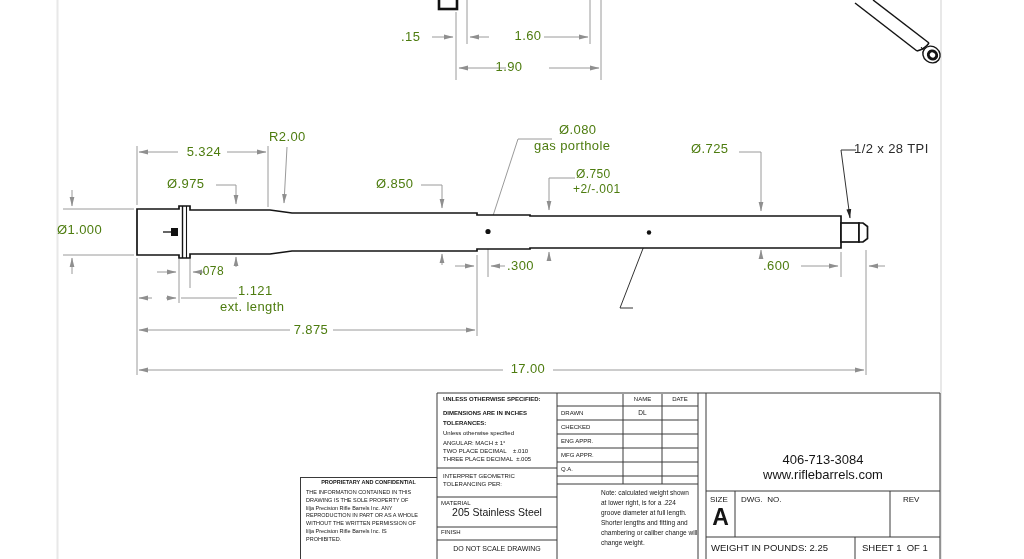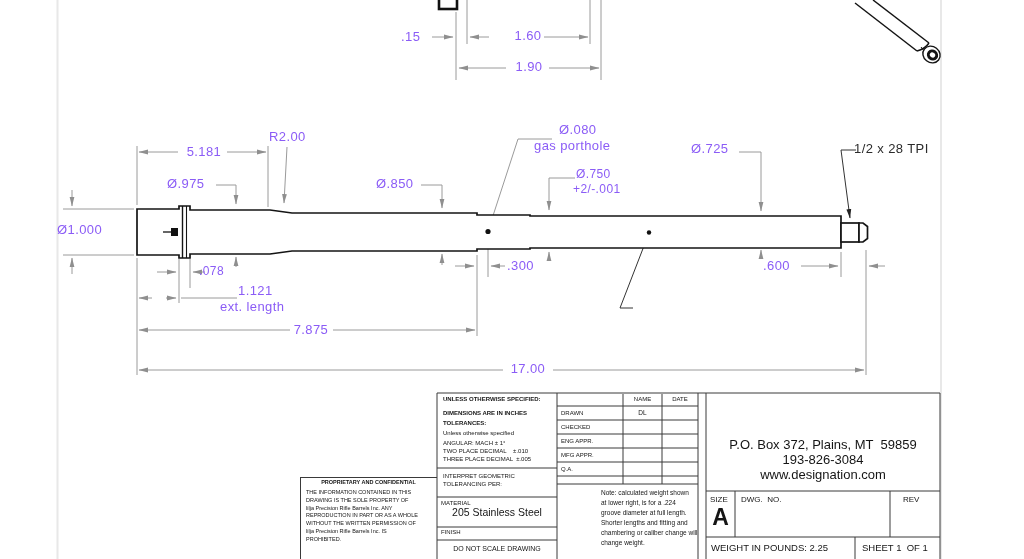--- a/index.html
+++ b/index.html
@@ -1,19 +1,19 @@
 <!DOCTYPE html>
 <html><head>
 <meta charset="utf-8">
 <style>
   html,body{margin:0;padding:0;background:#fff;}
   .sheet{position:relative;width:1024px;height:559px;background:#fff;overflow:hidden;
          font-family:"Liberation Sans",sans-serif;}
   svg{position:absolute;left:0;top:0;}
-  .dim{position:absolute;font-size:13px;color:#8b5cf6;letter-spacing:.4px;white-space:nowrap;line-height:1.05;}
+  .dim{position:absolute;font-size:13px;color:#4d7c0f;letter-spacing:.4px;white-space:nowrap;line-height:1.05;}
   .dim.sm{font-size:12px;}
   .dim.dark{color:#2b2b2b;}
   .ctr{text-align:center;}
   .tbt{position:absolute;color:#151515;white-space:nowrap;line-height:1.1;}
   .f55{font-size:5.5px;}
   .f6{font-size:6px;}
   .f65{font-size:6.5px;}
   .f7{font-size:7px;}
   .f8{font-size:8px;}
   .f95{font-size:9.5px;}
@@ -160,24 +160,24 @@
     <line x1="706" y1="491" x2="940" y2="491"></line>
     <line x1="706" y1="537" x2="940" y2="537"></line>
     <line x1="735" y1="491" x2="735" y2="537"></line>
     <line x1="890" y1="491" x2="890" y2="537"></line>
     <line x1="855" y1="537" x2="855" y2="559"></line>
   </g>
 </svg>
 
 <div class="dim" style="left:401px;top:30px;">.15</div>
 <div class="dim ctr" style="left:511px;top:29px;width:34px;">1.60</div>
-<div class="dim ctr" style="left:510px;top:60px;width:38px;">1.90</div>
+<div class="dim ctr" style="left:490px;top:60px;width:38px;">1.90</div>
 
 <div class="dim" style="left:57px;top:223px;">Ø1.000</div>
-<div class="dim ctr" style="left:182px;top:145px;width:44px;">5.181</div>
+<div class="dim ctr" style="left:182px;top:145px;width:44px;">5.324</div>
 <div class="dim" style="left:269px;top:130px;">R2.00</div>
 <div class="dim" style="left:167px;top:177px;">Ø.975</div>
 <div class="dim" style="left:376px;top:177px;">Ø.850</div>
 <div class="dim" style="left:559px;top:123px;">Ø.080</div>
 <div class="dim" style="left:534px;top:139px;">gas porthole</div>
 <div class="dim sm" style="left:576px;top:168px;">Ø.750</div>
 <div class="dim sm" style="left:573px;top:183px;">+2/-.001</div>
 <div class="dim" style="left:691px;top:142px;">Ø.725</div>
 <div class="dim dark" style="left:854px;top:142px;">1/2 x 28 TPI</div>
 <div class="dim sm" style="left:199px;top:265px;">.078</div>
@@ -211,23 +211,22 @@
 <div class="tbt f6" style="left:561px;top:452px;">MFG APPR.</div>
 <div class="tbt f6" style="left:561px;top:466px;">Q.A.</div>
 
 <div class="tbt f65" style="left:601px;top:489px;">Note: calculated weight shown</div>
 <div class="tbt f65" style="left:601px;top:499px;">at lower right, is for a .224</div>
 <div class="tbt f65" style="left:601px;top:509px;">groove diameter at full length.</div>
 <div class="tbt f65" style="left:601px;top:519px;">Shorter lengths and fitting and</div>
 <div class="tbt f65" style="left:601px;top:529px;">chambering or caliber change will</div>
 <div class="tbt f65" style="left:601px;top:539px;">change weight.</div>
 
-<div class="tbt f13 cw pre" style="top:438px;">P.O. Box 372, Plains, MT  59859</div>
-<div class="tbt f13 cw" style="top:453px;">193-826-3084</div>
-<div class="tbt f13 cw" style="top:468px;">www.designation.com</div>
+<div class="tbt f13 cw" style="top:453px;">406-713-3084</div>
+<div class="tbt f13 cw" style="top:468px;">www.riflebarrels.com</div>
 
 <div class="tbt f8" style="left:710px;top:496px;">SIZE</div>
 <div class="tbt f23" style="left:706px;top:505px;width:29px;text-align:center;">A</div>
 <div class="tbt f8 pre" style="left:741px;top:496px;">DWG.  NO.</div>
 <div class="tbt f8" style="left:903px;top:496px;">REV</div>
 <div class="tbt f95" style="left:711px;top:543px;">WEIGHT IN POUNDS: 2.25</div>
 <div class="tbt f95 pre" style="left:862px;top:543px;">SHEET 1  OF 1</div>
 
 <div class="tbt f55 b propw" style="top:479px;">PROPRIETARY AND CONFIDENTIAL</div>
 <div class="tbt f55" style="left:306px;top:489px;">THE INFORMATION CONTAINED IN THIS</div>

